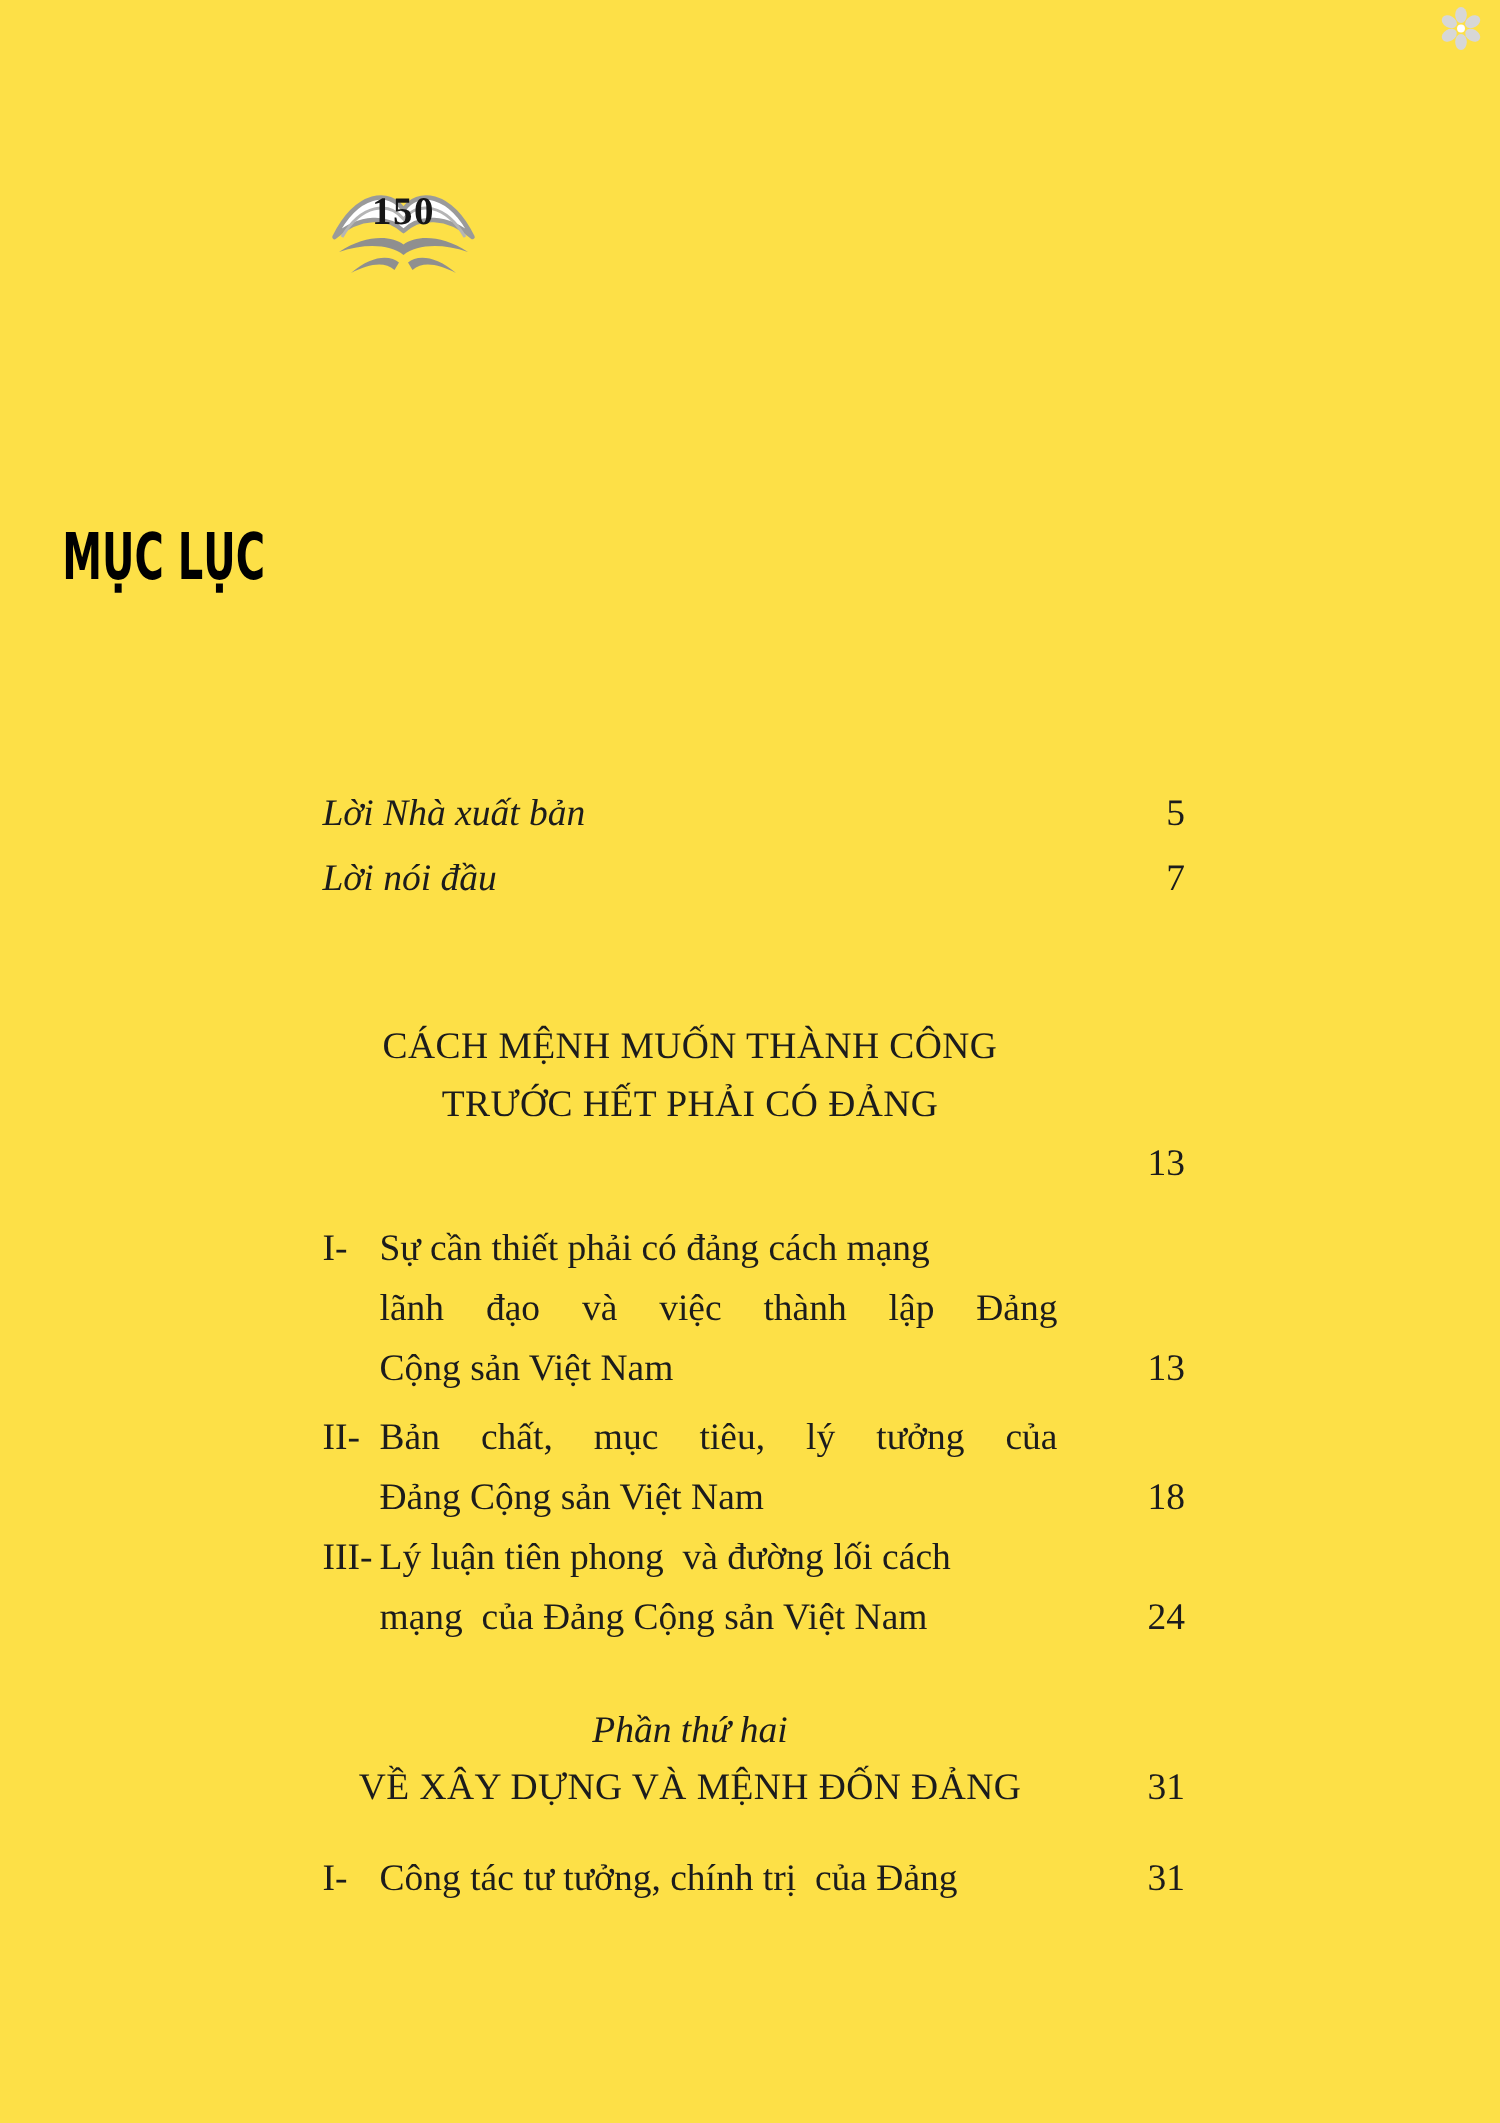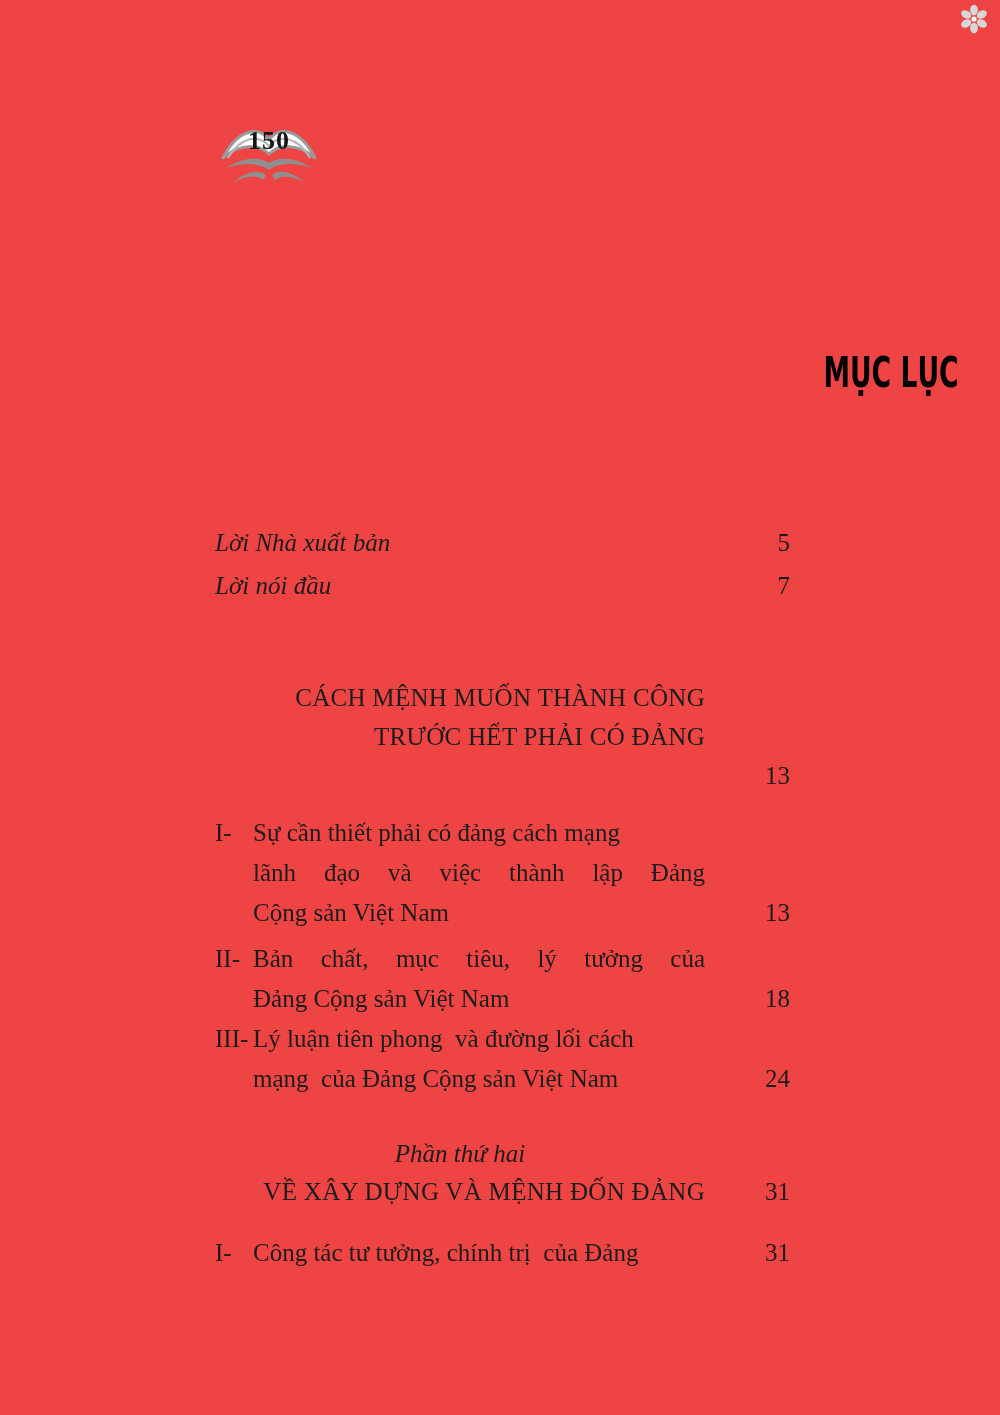--- a/index.html
+++ b/index.html
@@ -1,43 +1,43 @@
 <!DOCTYPE html>
 <html><head>
 <meta charset="utf-8">
 <style>
   html,body{margin:0;padding:0;background:#fff;}
   .page{
-    position:relative;width:1000px;height:1415px;background:#ef4444;
+    position:relative;width:1000px;height:1415px;background:#fde047;
     font-family:"Liberation Serif","DejaVu Serif",serif;color:#1c1c1c;
     overflow:hidden;margin:0 auto;
   }
   
   .logo{position:absolute;left:216px;top:118px;width:106px;height:72px;}
   .logo svg{position:absolute;left:0;top:0;width:106px;height:72px;}
   .logo-num{
     position:absolute;left:0;top:8px;width:106px;text-align:center;
     font-size:26px;font-weight:bold;letter-spacing:1px;color:#161616;
   }
   
   .flower{position:absolute;left:959px;top:4px;width:30px;height:30px;}
   
   .title{
-    position:absolute;left:0;top:348px;width:1000px;margin:0;text-align:right;
+    position:absolute;left:0;top:348px;width:1000px;margin:0;text-align:left;
     font-family:"DejaVu Sans","Liberation Sans",sans-serif;
     font-size:43px;font-weight:700;color:#000;line-height:48px;
   }
   .title .cond{display:inline-block;transform:scaleX(0.62);transform-origin:center;letter-spacing:0px;white-space:nowrap;}
   
   .row{position:absolute;left:215px;width:575px;font-size:25px;line-height:30px;}
   .pg{position:absolute;right:0;top:0;}
   .it{font-style:italic;}
   .right{text-align:right;}
   .center-box{width:490px;text-align:center;white-space:nowrap;}
-  .caps{letter-spacing:0.3px;text-align:right;}
+  .caps{letter-spacing:0.3px;}
   .num{position:absolute;left:0;top:0;}
   .txt{position:absolute;left:38px;top:0;width:452px;}
   .just{text-align:justify;text-align-last:justify;}
   .nowrap{white-space:nowrap;}
 </style>
 </head>
 <body>
 
 <div class="page">
 

